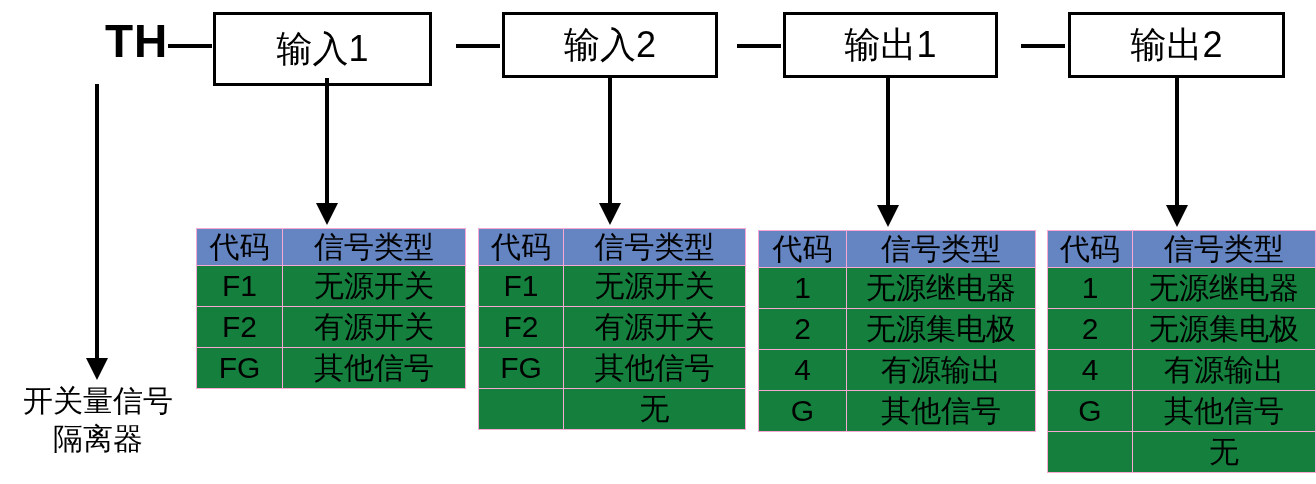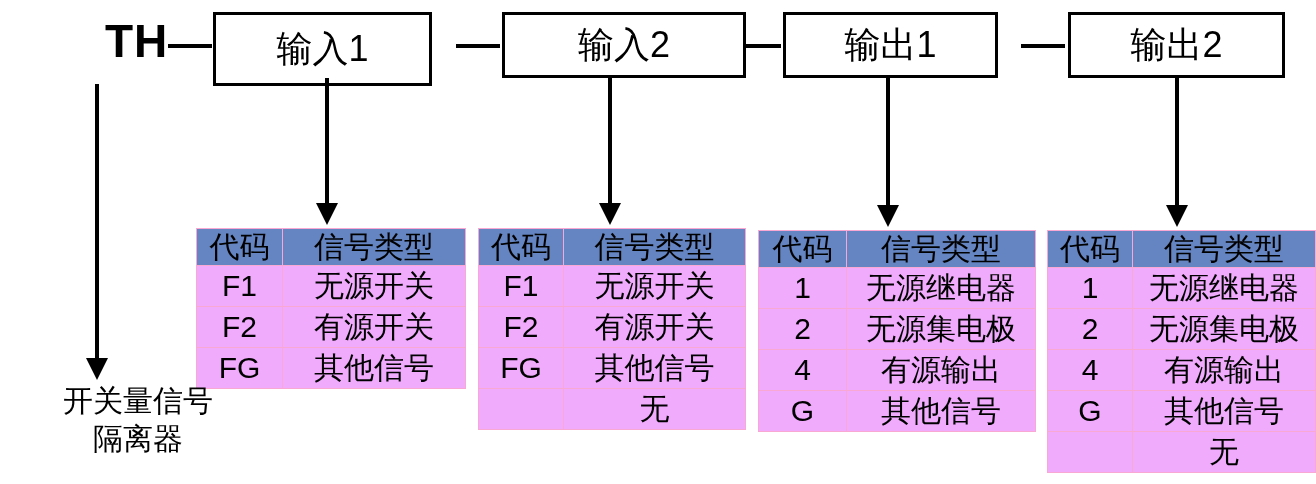--- a/index.html
+++ b/index.html
@@ -87,51 +87,50 @@
     white-space: nowrap;
   }
   .code-table th {
     background: #6485c2;
     font-size: 30px;
     height: 36px;
   }
   .code-table td {
     font-size: 30px;
     height: 40px;
-    background: #f0abfc;
+    background: #15803d;
   }
   .col-code { }
   .col-type { }
 
   
   .note {
     position: absolute;
     font-size: 30px;
     line-height: 38px;
     text-align: center;
     white-space: nowrap;
-    padding-left: 40px;
   }
 </style>
 </head>
 <body>
 
 <div id="canvas">
 
   <div class="prefix-label" style="left:66px; top:18px;margin-left:39px;">TH</div>
 
   <div class="dash" style="left:168px; top:44px; width:44px;"></div>
   <div class="dash" style="left:456px; top:44px; width:44px;"></div>
   <div class="dash" style="left:737px; top:44px; width:44px;"></div>
   <div class="dash" style="left:1021px; top:44px; width:44px;"></div>
 
   <div class="seg-box" style="left:213px; top:12px; width:219px; height:74px;">
     <span>输入1</span>
   </div>
-  <div class="seg-box" style="left:502px; top:12px; width:244px; height:66px;">
+  <div class="seg-box" style="left:502px; top:12px; width:216px; height:66px;">
     <span>输入2</span>
   </div>
   <div class="seg-box" style="left:783px; top:12px; width:215px; height:66px;">
     <span>输出1</span>
   </div>
   <div class="seg-box" style="left:1068px; top:12px; width:217px; height:66px;">
     <span>输出2</span>
   </div>
 
   <div class="arrow" style="left:97px; top:84px; height:296px;">

